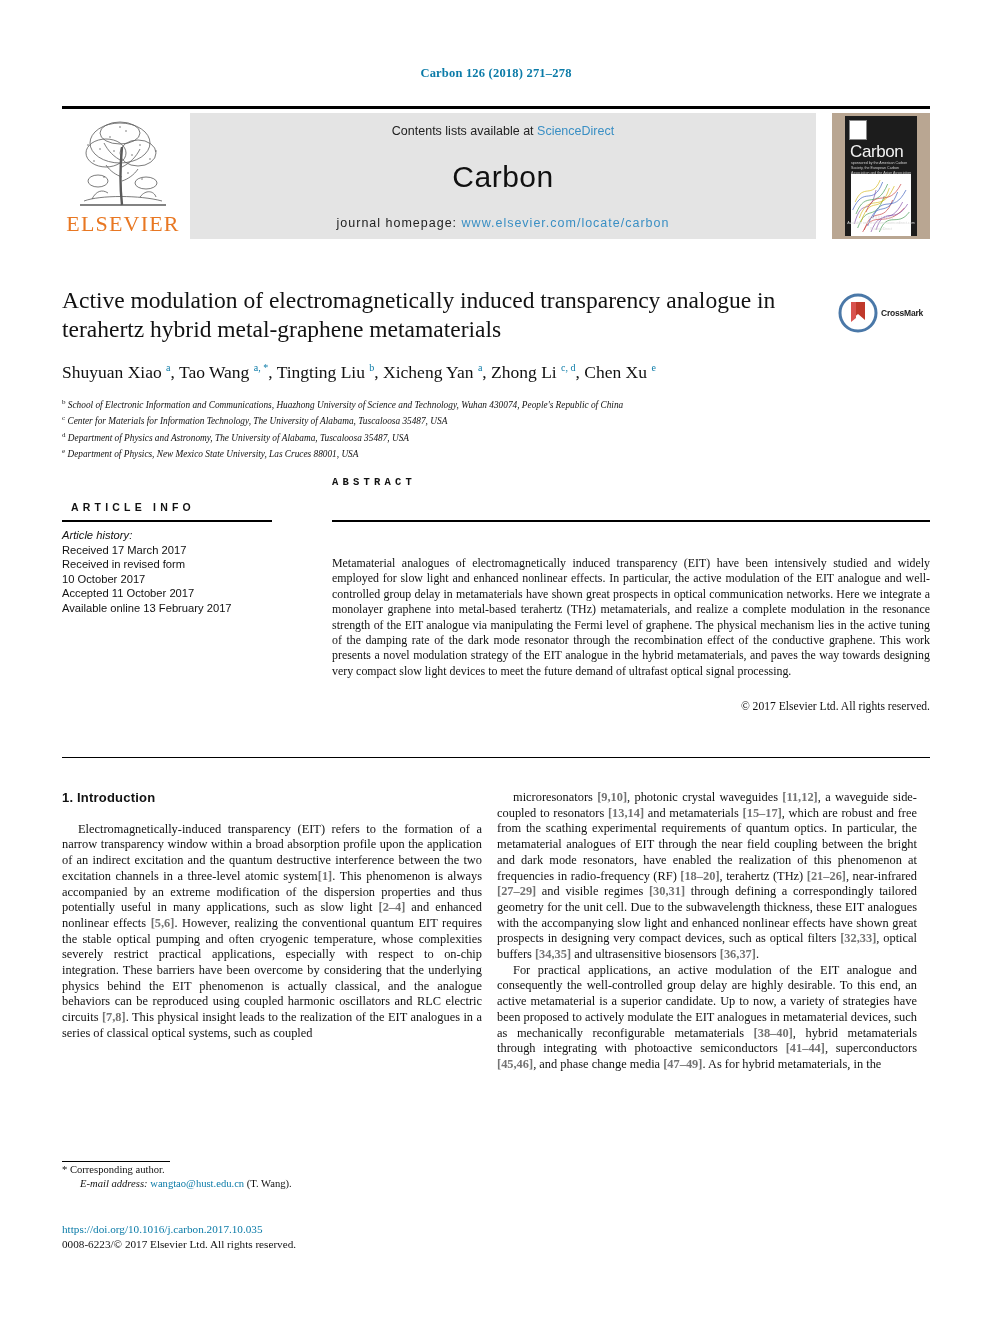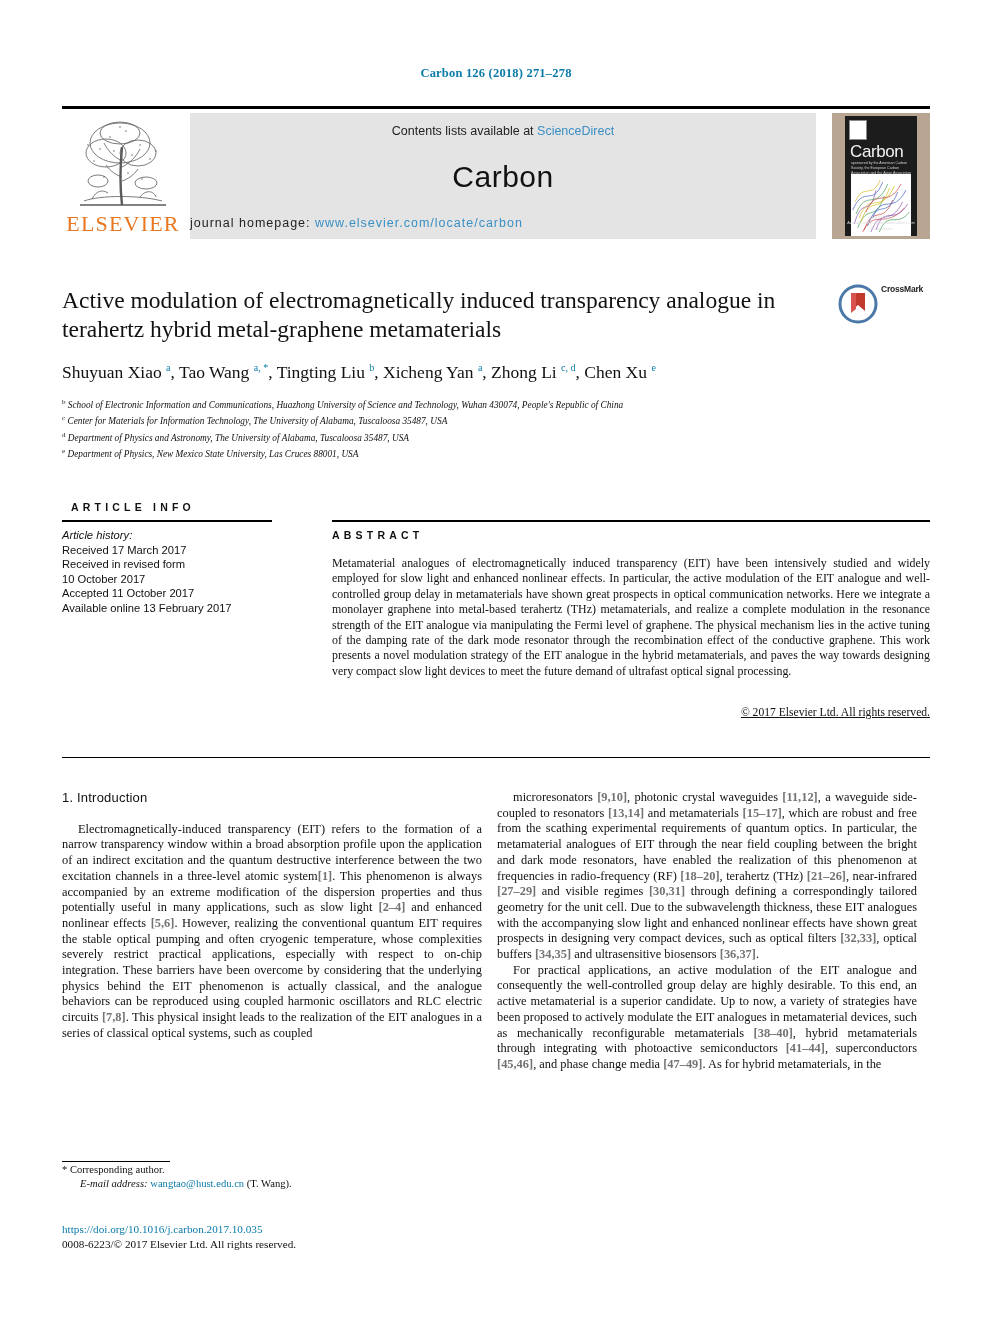--- a/index.html
+++ b/index.html
@@ -106,21 +106,21 @@
     left: 0; right: 0; top: 47px;
     text-align: center;
     font-family: "Liberation Sans", sans-serif;
     font-size: 30px;
     color: #111;
     letter-spacing: .5px;
   }
   .homepage-line {
     position: absolute;
     left: 0; right: 0; bottom: 9px;
-    text-align: left;
+    text-align: center;
     font-family: "Liberation Sans", sans-serif;
     font-size: 12.5px;
     letter-spacing: 1px;
     color: #222;
   }
   .homepage-line .url {
     color: #3a8fc4;
   }
 
   .cover-thumb {
@@ -206,24 +206,24 @@
     line-height: 22px;
   }
   .authors sup {
     font-size: 10px;
     color: #0b7ba8;
     vertical-align: super;
   }
 
   .crossmark {
     position: absolute;
-    left: 838px; top: 284px;
+    left: 838px; top: 290px;
     width: 96px; height: 46px;
     display: flex;
-    align-items: flex-start;
+    align-items: center;
   }
   .crossmark-label {
     font-family: "Liberation Sans", sans-serif;
     font-size: 8.5px;
     font-weight: bold;
     color: #222;
     margin-left: 3px;
     letter-spacing: -.2px;
   }
 
@@ -289,44 +289,43 @@
     font-family: "Liberation Serif", serif;
     font-size: 11.9px;
     line-height: 15.4px;
     color: #111;
     text-align: justify;
   }
   .abstract p {
     margin: 0;
   }
   .copyright-line {
-    margin-top: 26px;
+    margin-top: 20px;
     text-align: right;
     font-size: 11.6px;
-    text-decoration: underline;
   }
 
   
   .col {
     position: absolute;
     width: 420px;
     font-family: "Liberation Serif", serif;
     font-size: 12.4px;
     line-height: 15.7px;
     text-align: justify;
     color: #111;
   }
   .col.left { left: 62px; top: 790px; }
   .col.right { left: 497px; top: 790px; }
 
   .col h2 {
     margin: 0 0 16px 0;
     font-family: "Liberation Sans", sans-serif;
     font-size: 13px;
-    font-weight: normal;
+    font-weight: bold;
     color: #111;
     letter-spacing: .2px;
   }
   .col p {
     margin: 0;
     text-indent: 16px;
   }
   .ref {
     color: #737373;
     font-weight: bold;
@@ -484,21 +483,21 @@
   </div>
 
   <div class="affiliations">
       <div class="affil"><sup>b</sup><span> School of Electronic Information and Communications, Huazhong University of Science and Technology, Wuhan 430074, People's Republic of China</span></div>
       <div class="affil"><sup>c</sup><span> Center for Materials for Information Technology, The University of Alabama, Tuscaloosa 35487, USA</span></div>
       <div class="affil"><sup>d</sup><span> Department of Physics and Astronomy, The University of Alabama, Tuscaloosa 35487, USA</span></div>
       <div class="affil"><sup>e</sup><span> Department of Physics, New Mexico State University, Las Cruces 88001, USA</span></div>
     </div>
 
   <div class="sec-head" style="left:71px; top:501px;">ARTICLE INFO</div>
-  <div class="sec-head" style="left:332px; top:529px;">ABSTRACT</div>
+  <div class="sec-head" style="left:332px; top:476px;font-family:Liberation Mono, monospace;">ABSTRACT</div>
   <div class="rule-thick" style="left:62px; top:520px; width:210px;"></div>
   <div class="rule-thick" style="left:332px; top:520px; width:598px;"></div>
 
   <div class="article-history">
     <div class="hist-label">Article history:</div>
     <div>
         <div>Received 17 March 2017</div>
         <div>Received in revised form</div>
         <div>10 October 2017</div>
         <div>Accepted 11 October 2017</div>

